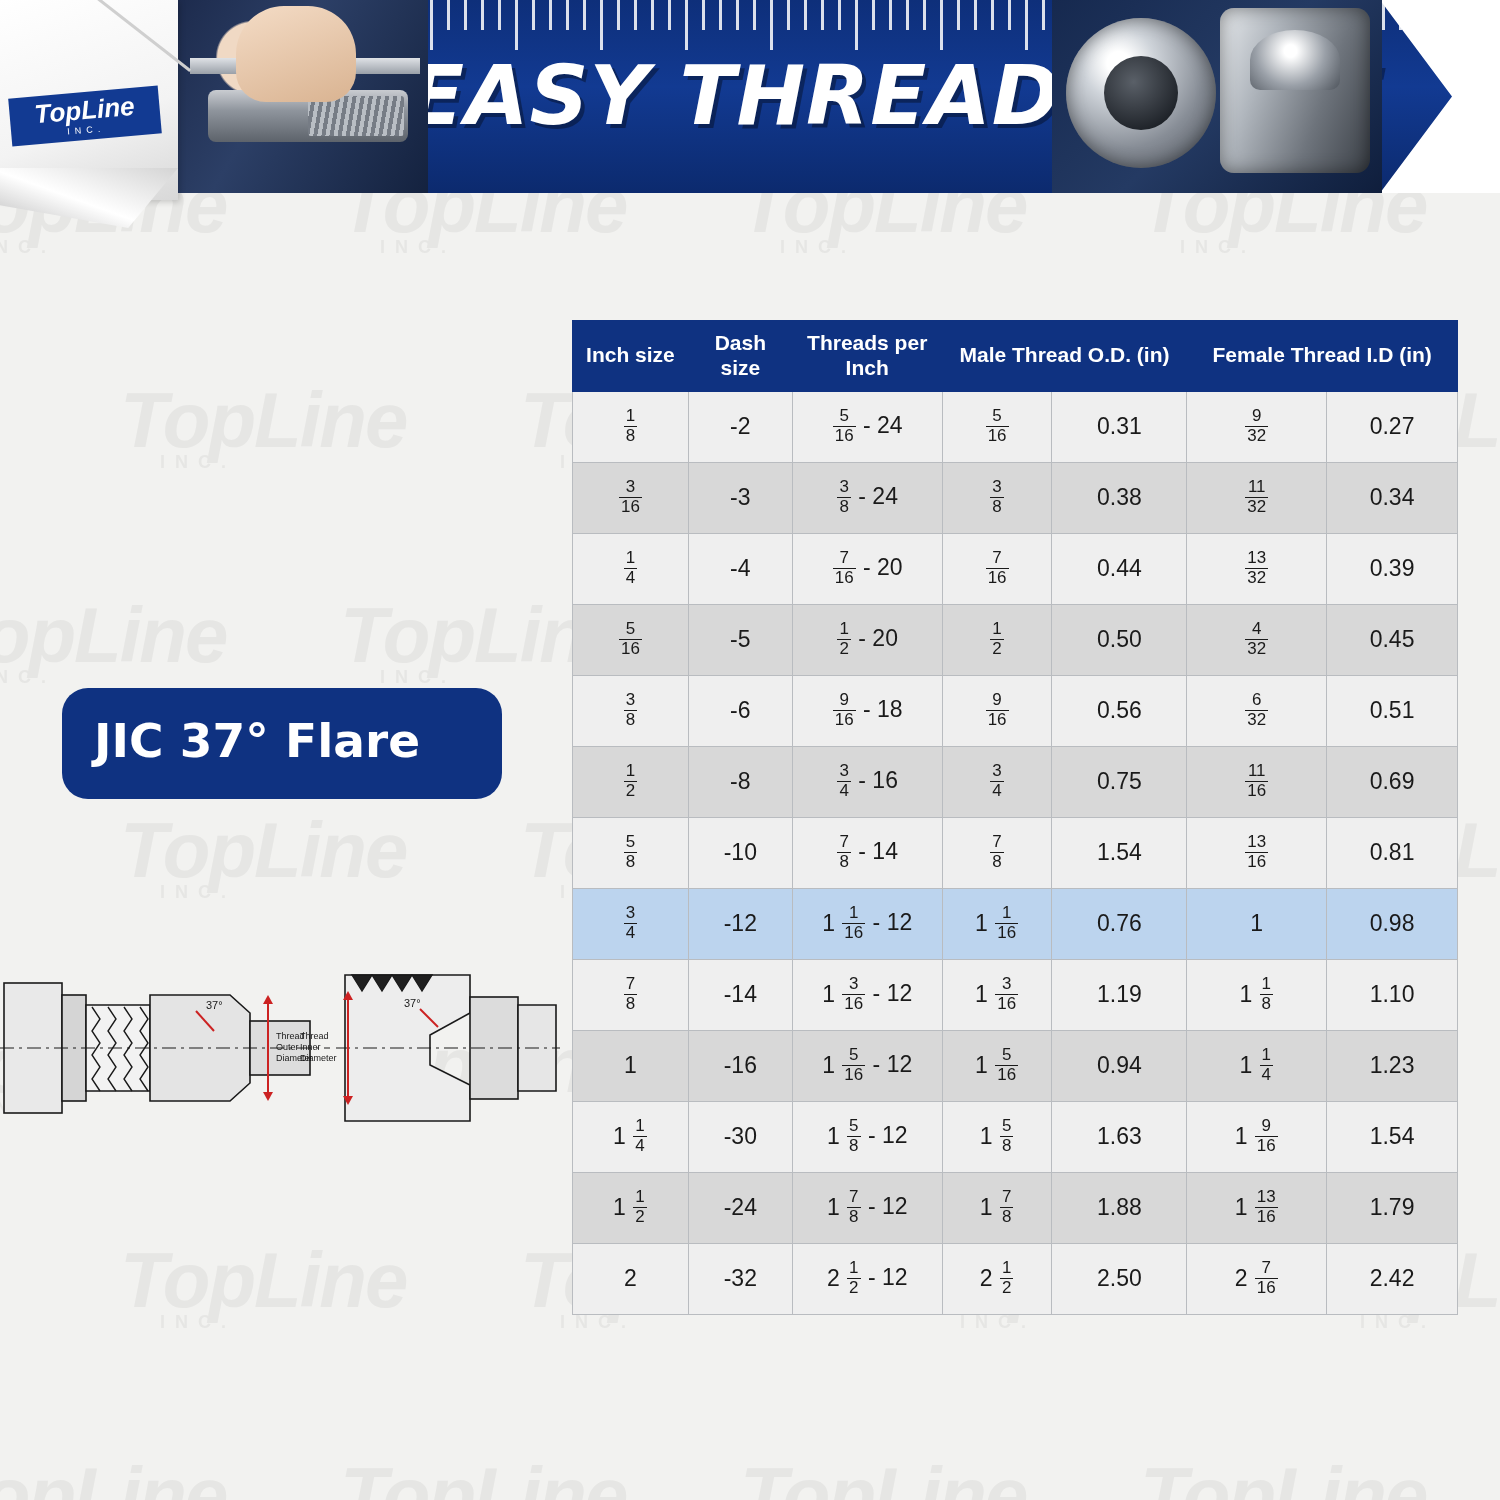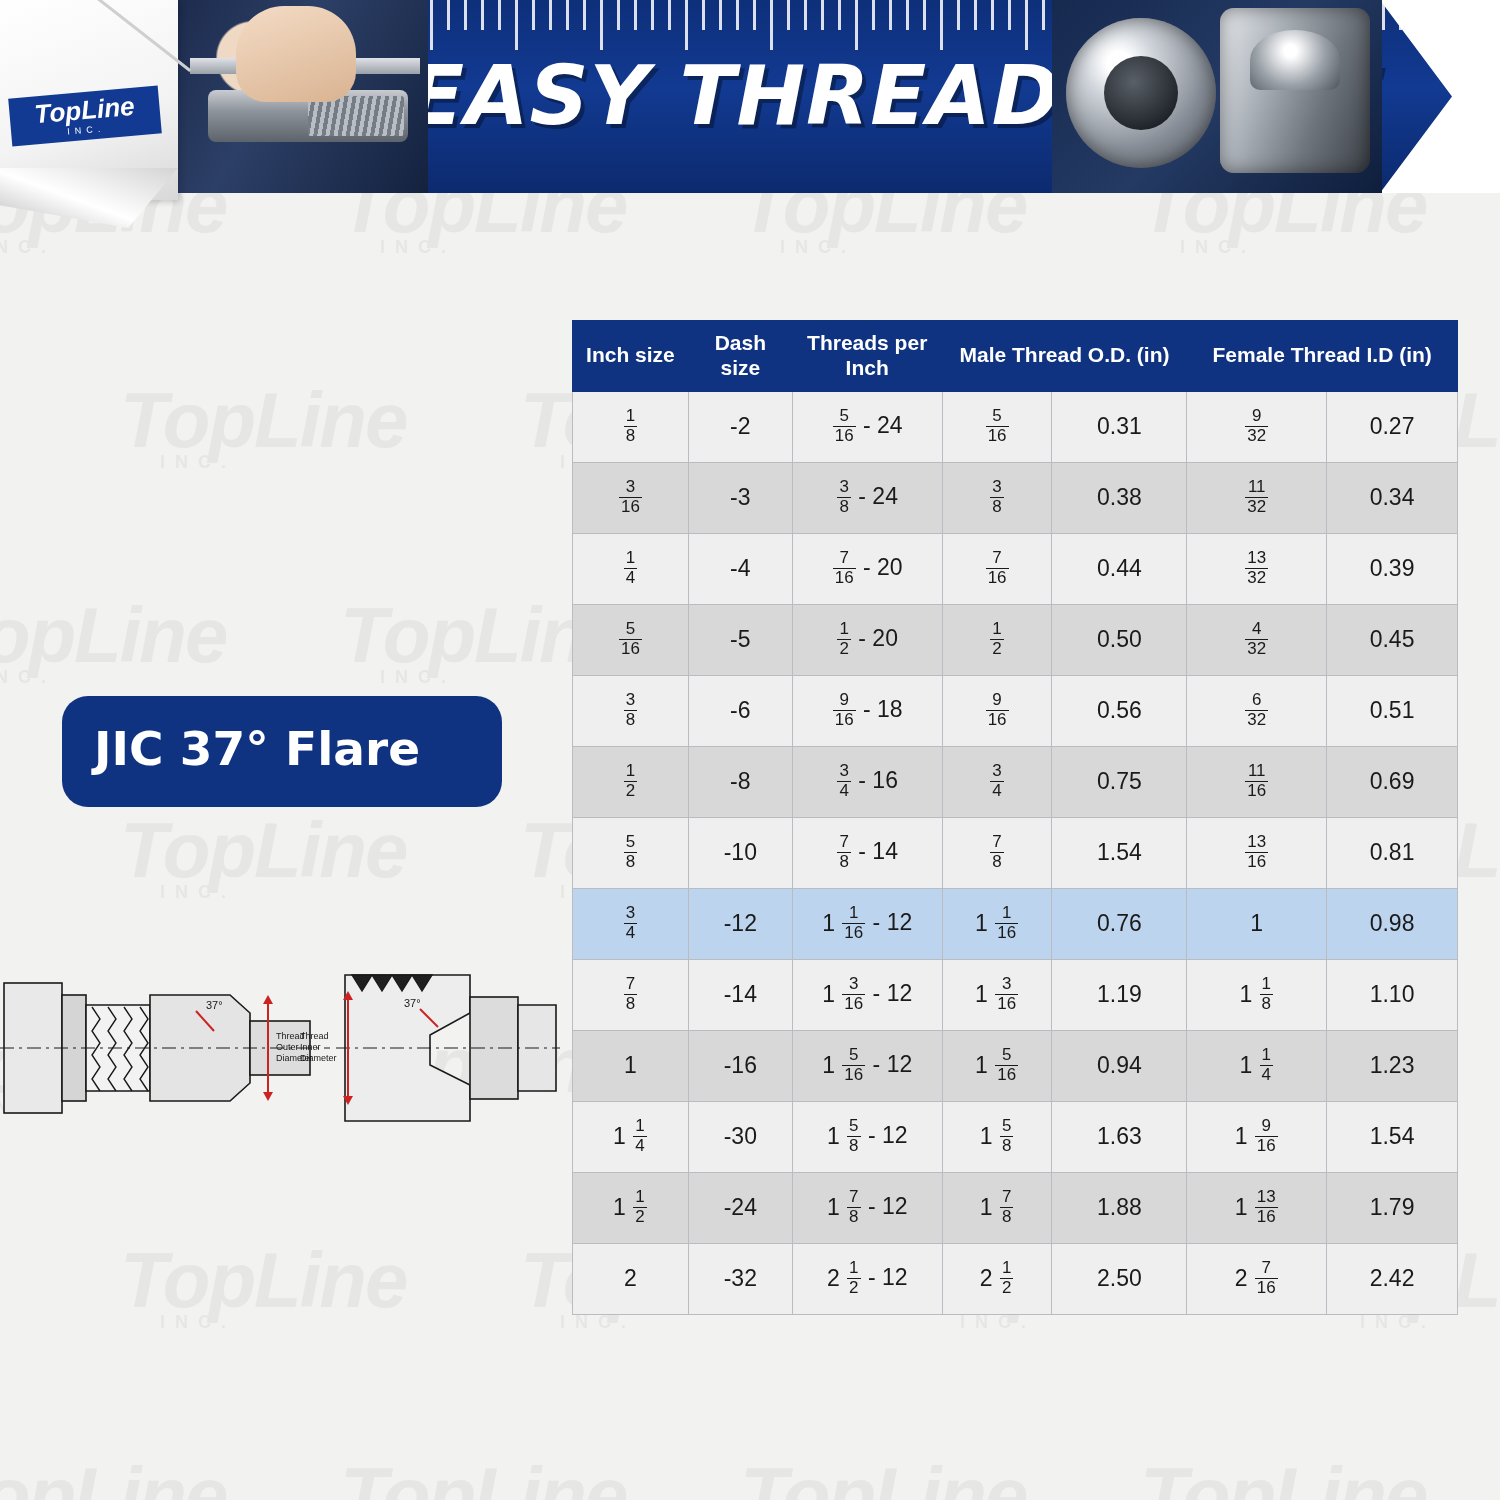--- a/index.html
+++ b/index.html
@@ -243,21 +243,20 @@
   .badge-jic {
     position: absolute;
     left: 62px;
     top: 688px;
     width: 440px;
     background: #0f3281;
     border-radius: 26px;
     padding: 26px 30px 30px 32px;
     box-sizing: border-box;
     z-index: 4;
-    margin-top: 8px;
   }
   .badge-jic .line1 {
     font-size: 47px;
     font-weight: bold;
     color: #ffffff;
     line-height: 1.16;
     font-family: "DejaVu Sans", sans-serif;
   }
   .badge-jic .line2 {
     font-size: 47px;

